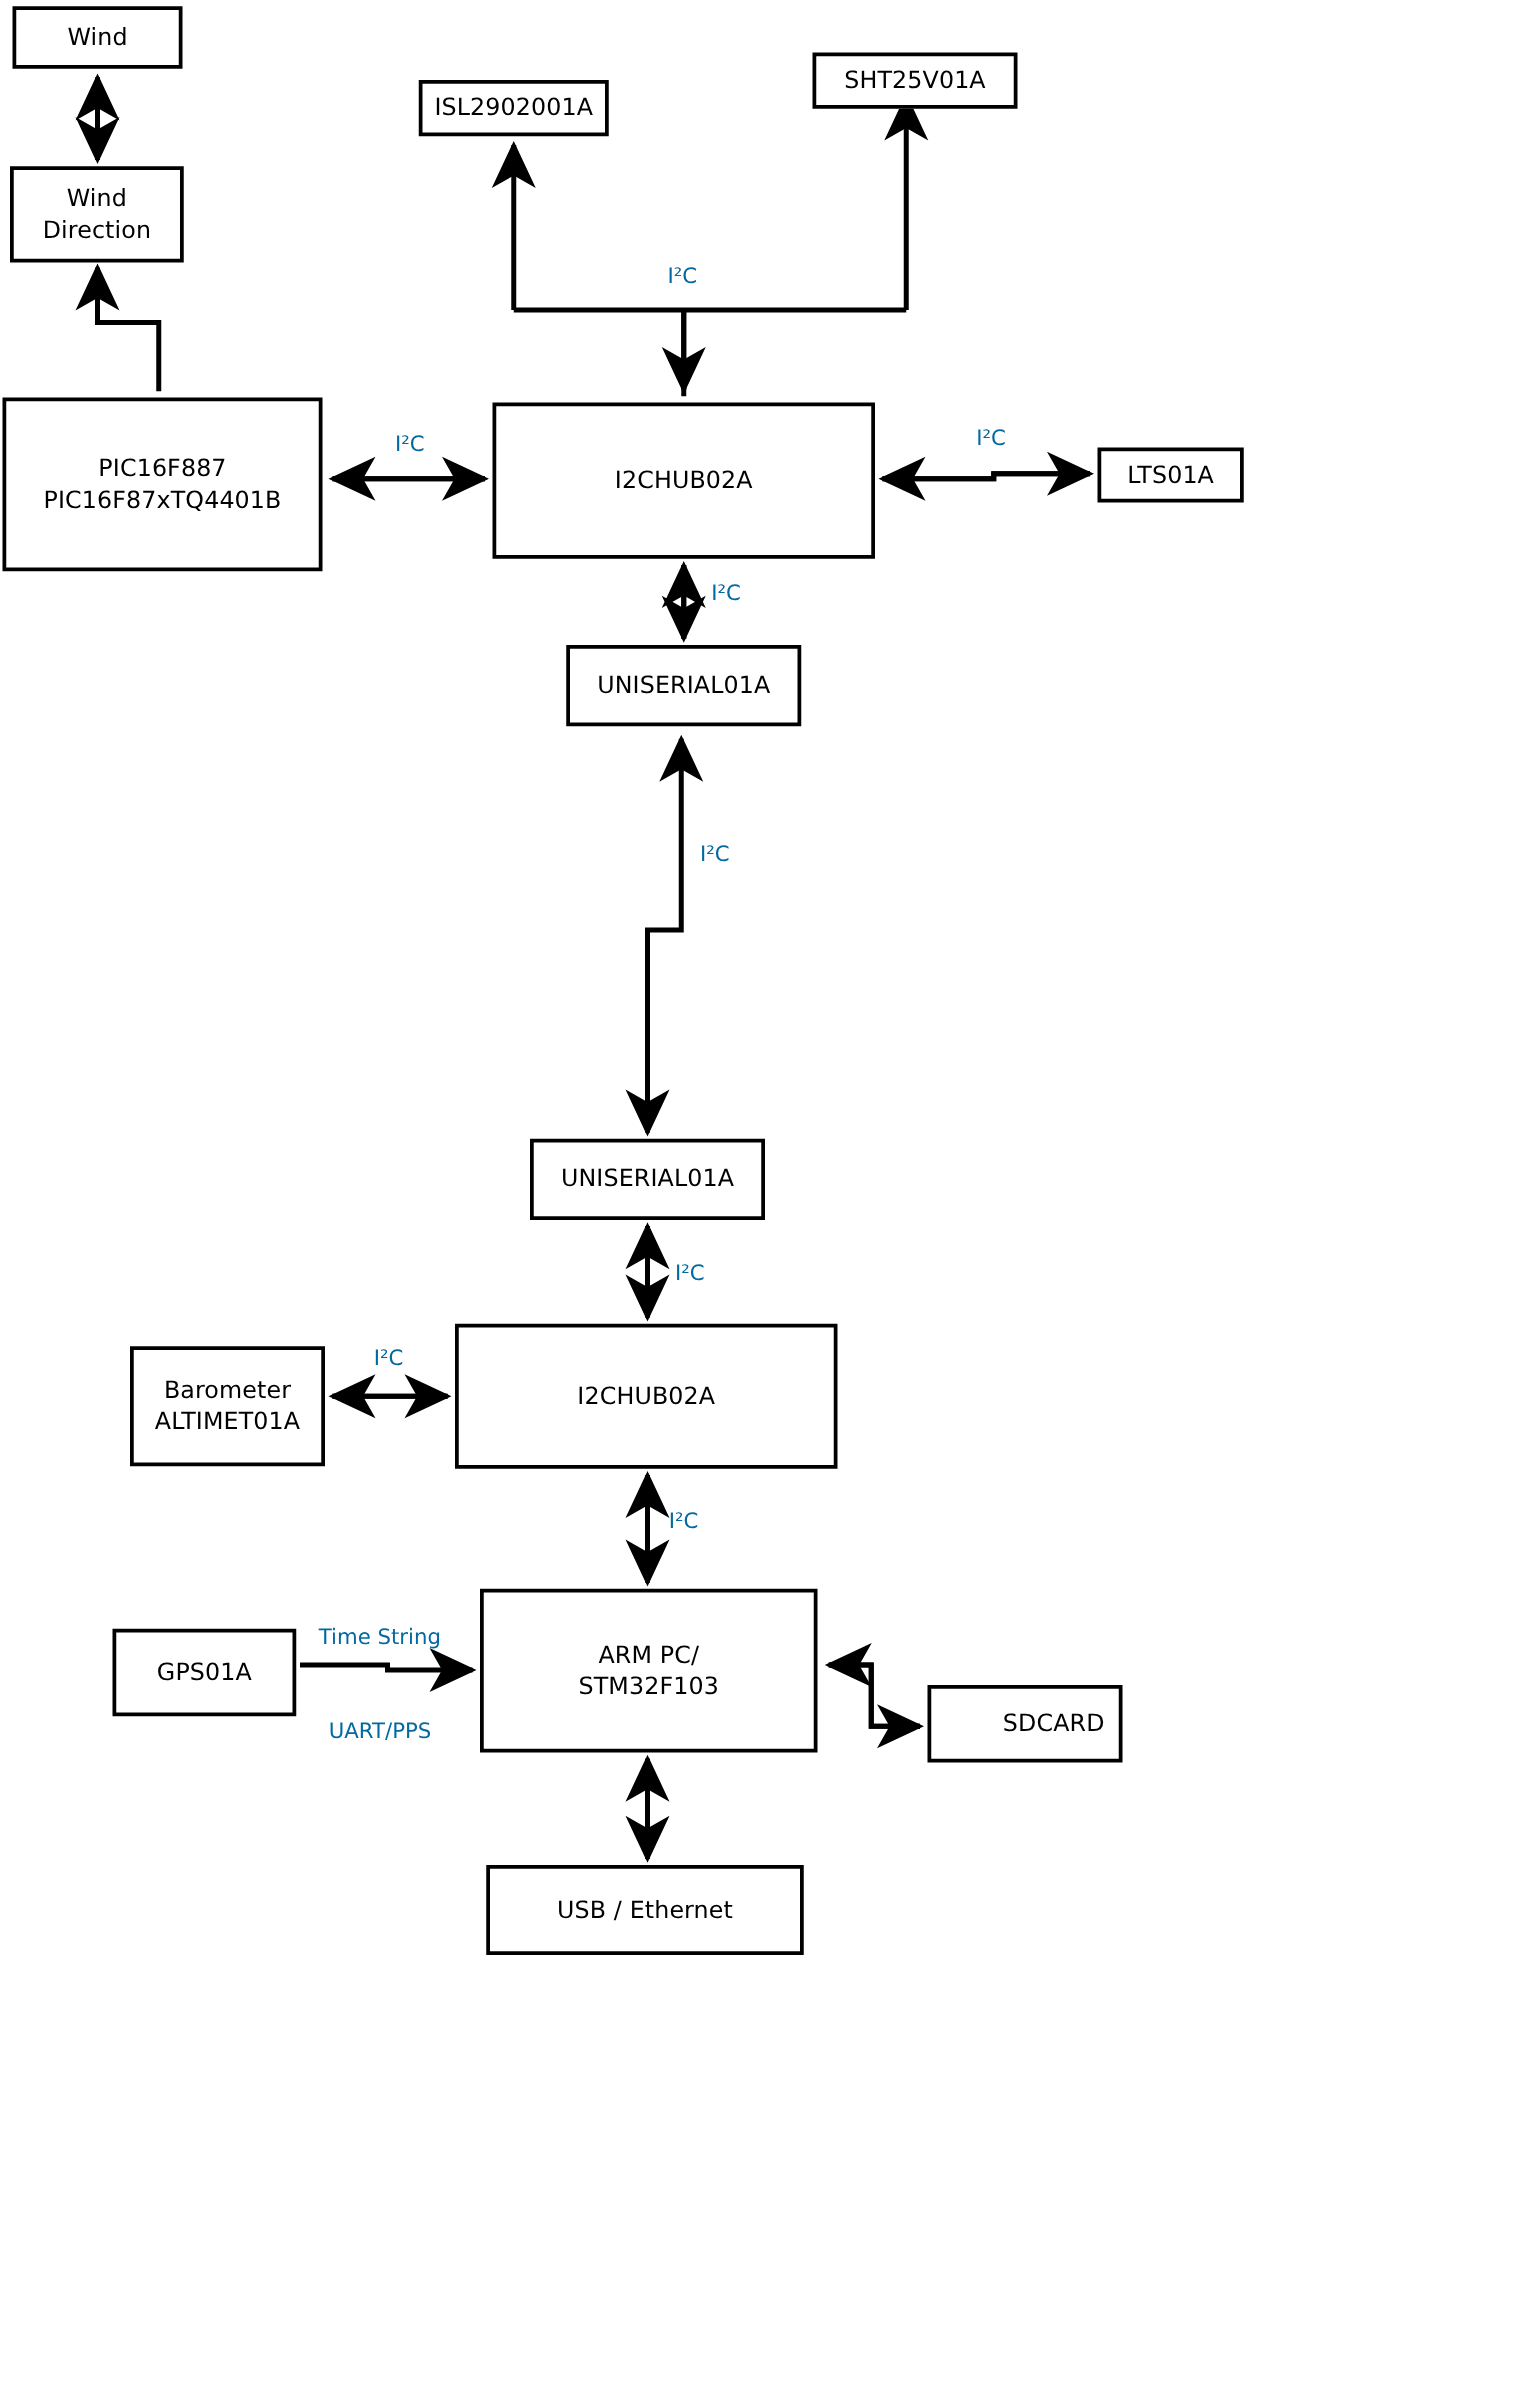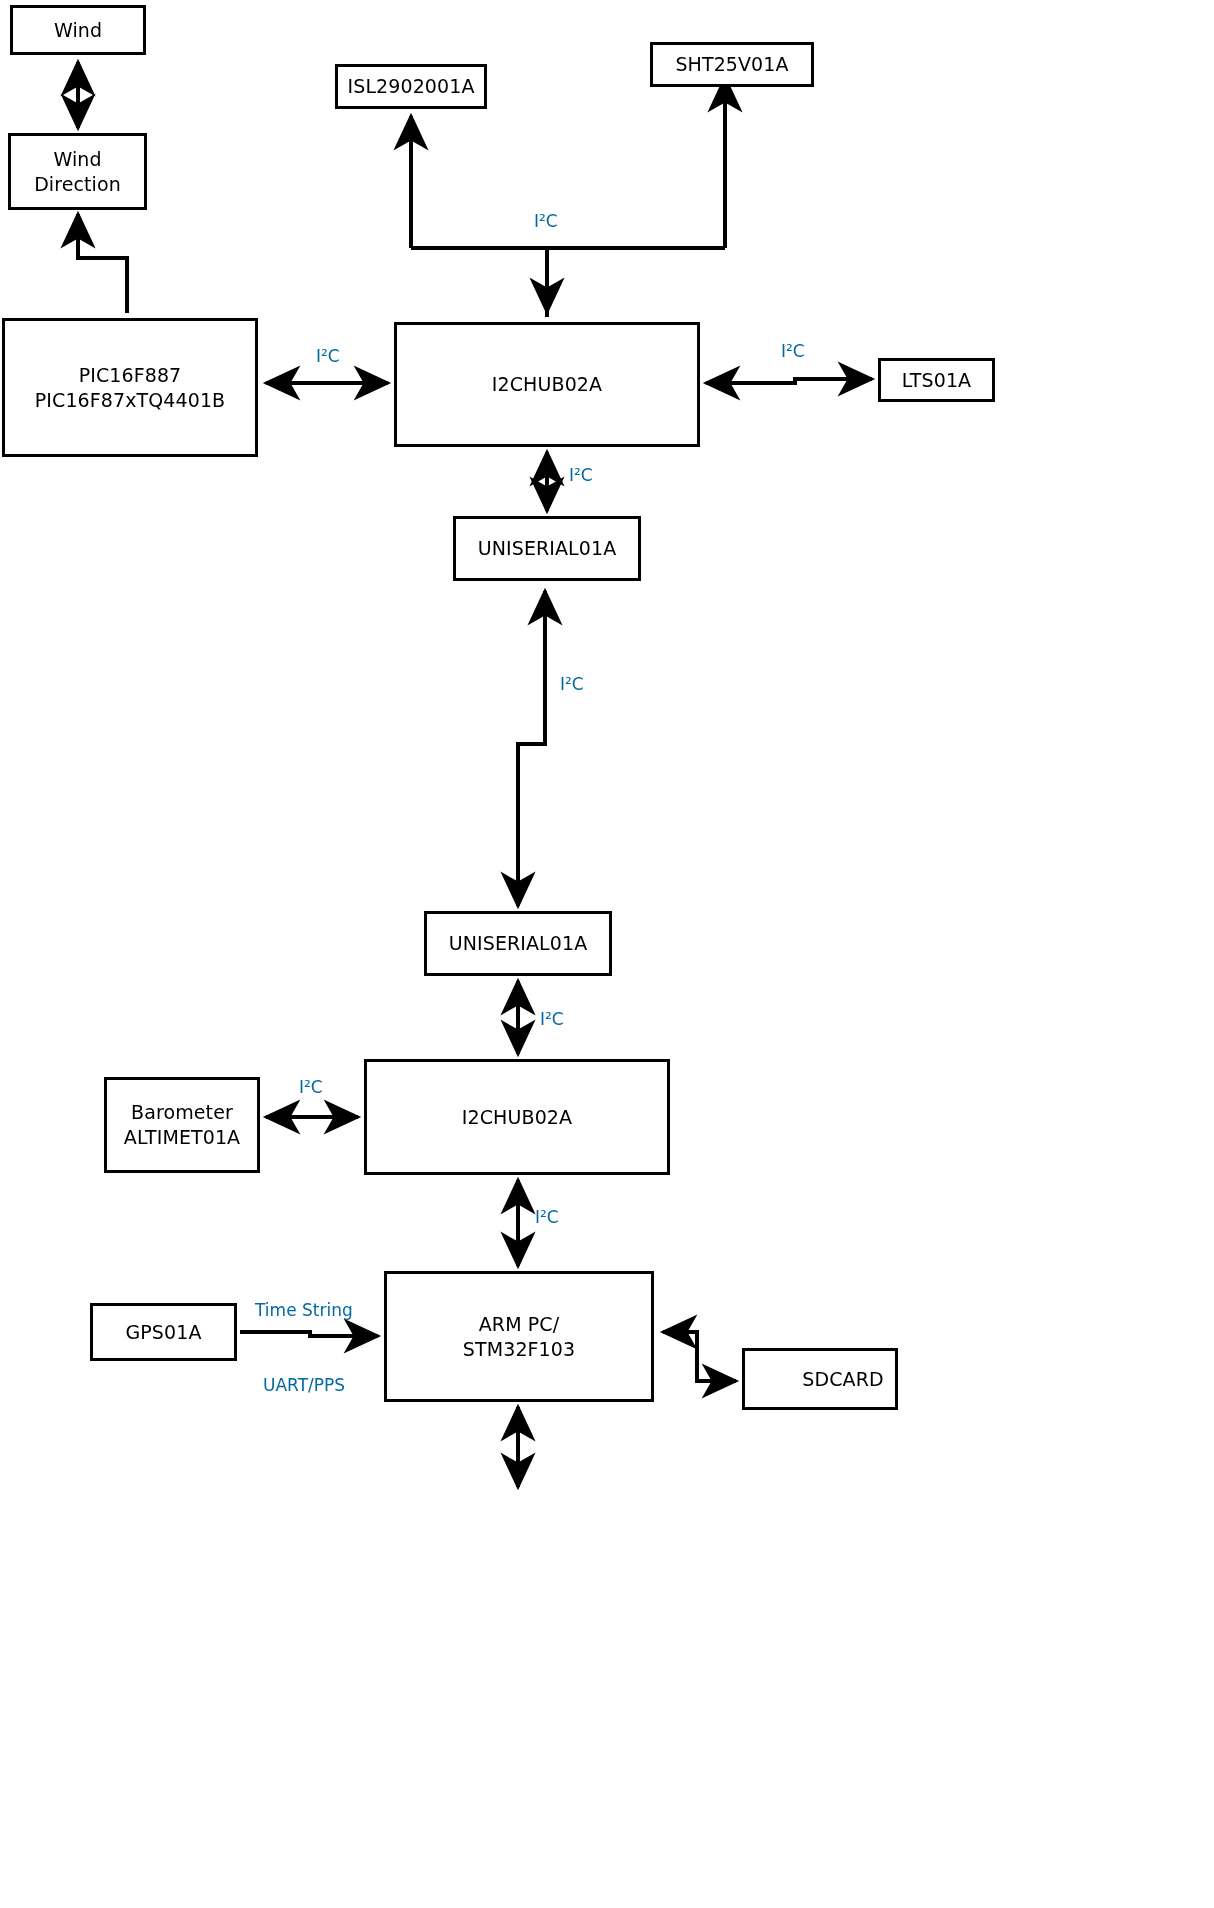--- a/index.html
+++ b/index.html
@@ -149,33 +149,36 @@
 
   <div class="node" style="left:104px; top:1077px; width:156px; height:96px;">
     <span class="label">Barometer
 ALTIMET01A</span>
   </div>
 
   <div class="node" style="left:364px; top:1059px; width:306px; height:116px;">
     <span class="label">I2CHUB02A</span>
   </div>
 
-  <div class="node" style="left:90px; top:1303px; width:147px; height:58px;">
+  <div class="node" style="left:90px; top:1303px; width:147px; height:70px;">
     <span class="label">GPS01A</span>
   </div>
 
   <div class="node" style="left:384px; top:1271px; width:270px; height:131px;">
     <span class="label">ARM PC/
 STM32F103</span>
   </div>
 
   <div class="node" style="left:742px; top:1348px; width:156px; height:62px;padding-left:46px;">
     <span class="label">SDCARD</span>
   </div>
 
+  <div class="node" style="left:389px; top:1492px; width:254px; height:72px;">
+    <span class="label">USB / Ethernet</span>
+  </div>
 
   <div class="edge-label" style="left:534px; top:213px;">I²C</div>
 
   <div class="edge-label" style="left:316px; top:348px;">I²C</div>
 
   <div class="edge-label" style="left:781px; top:343px;">I²C</div>
 
   <div class="edge-label" style="left:569px; top:467px;">I²C</div>
 
   <div class="edge-label" style="left:560px; top:676px;">I²C</div>

